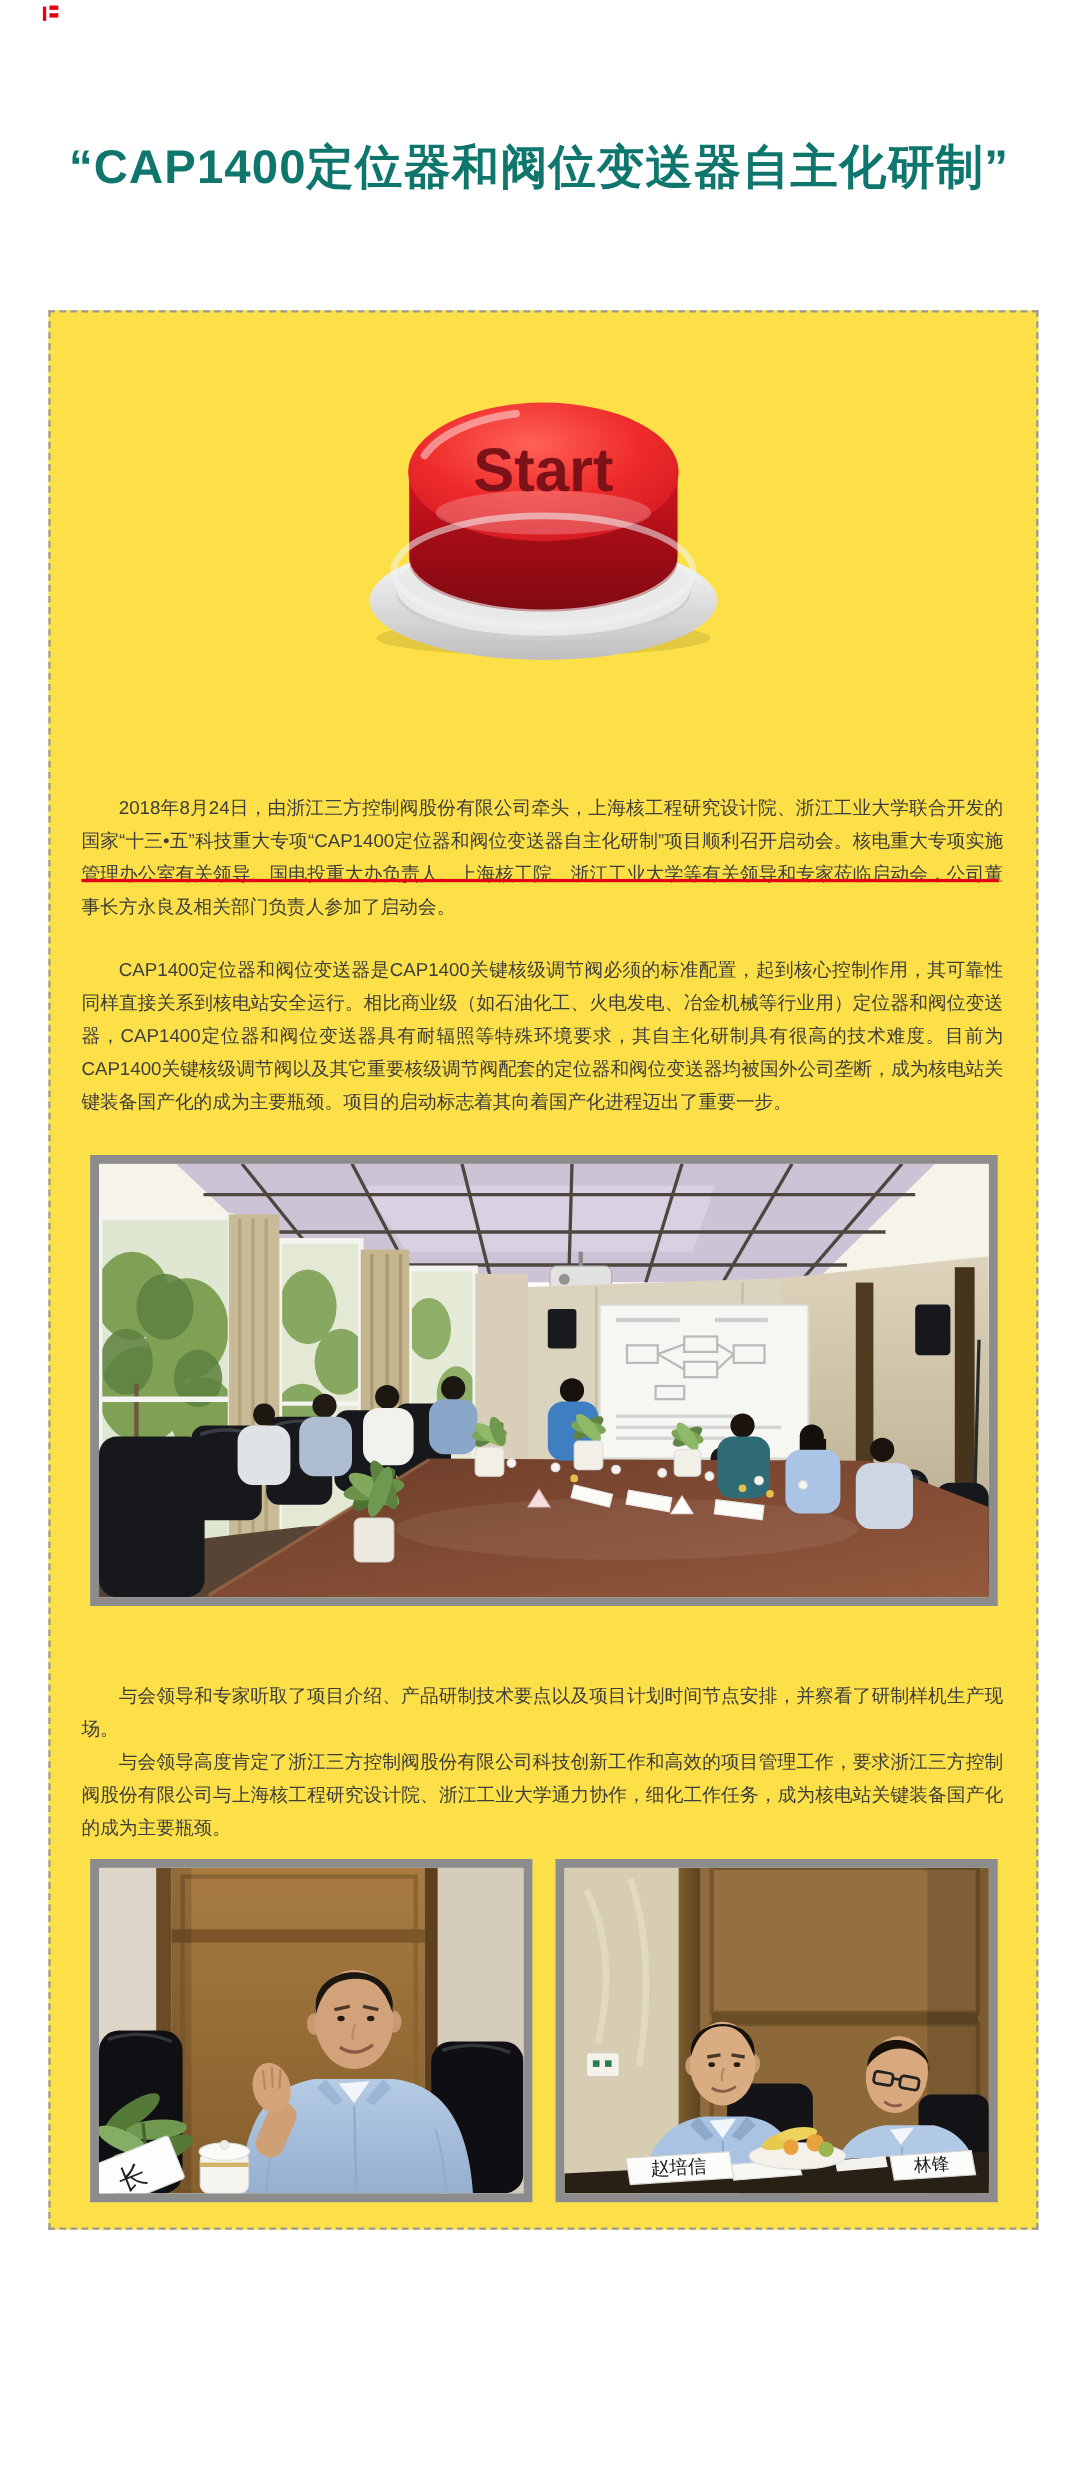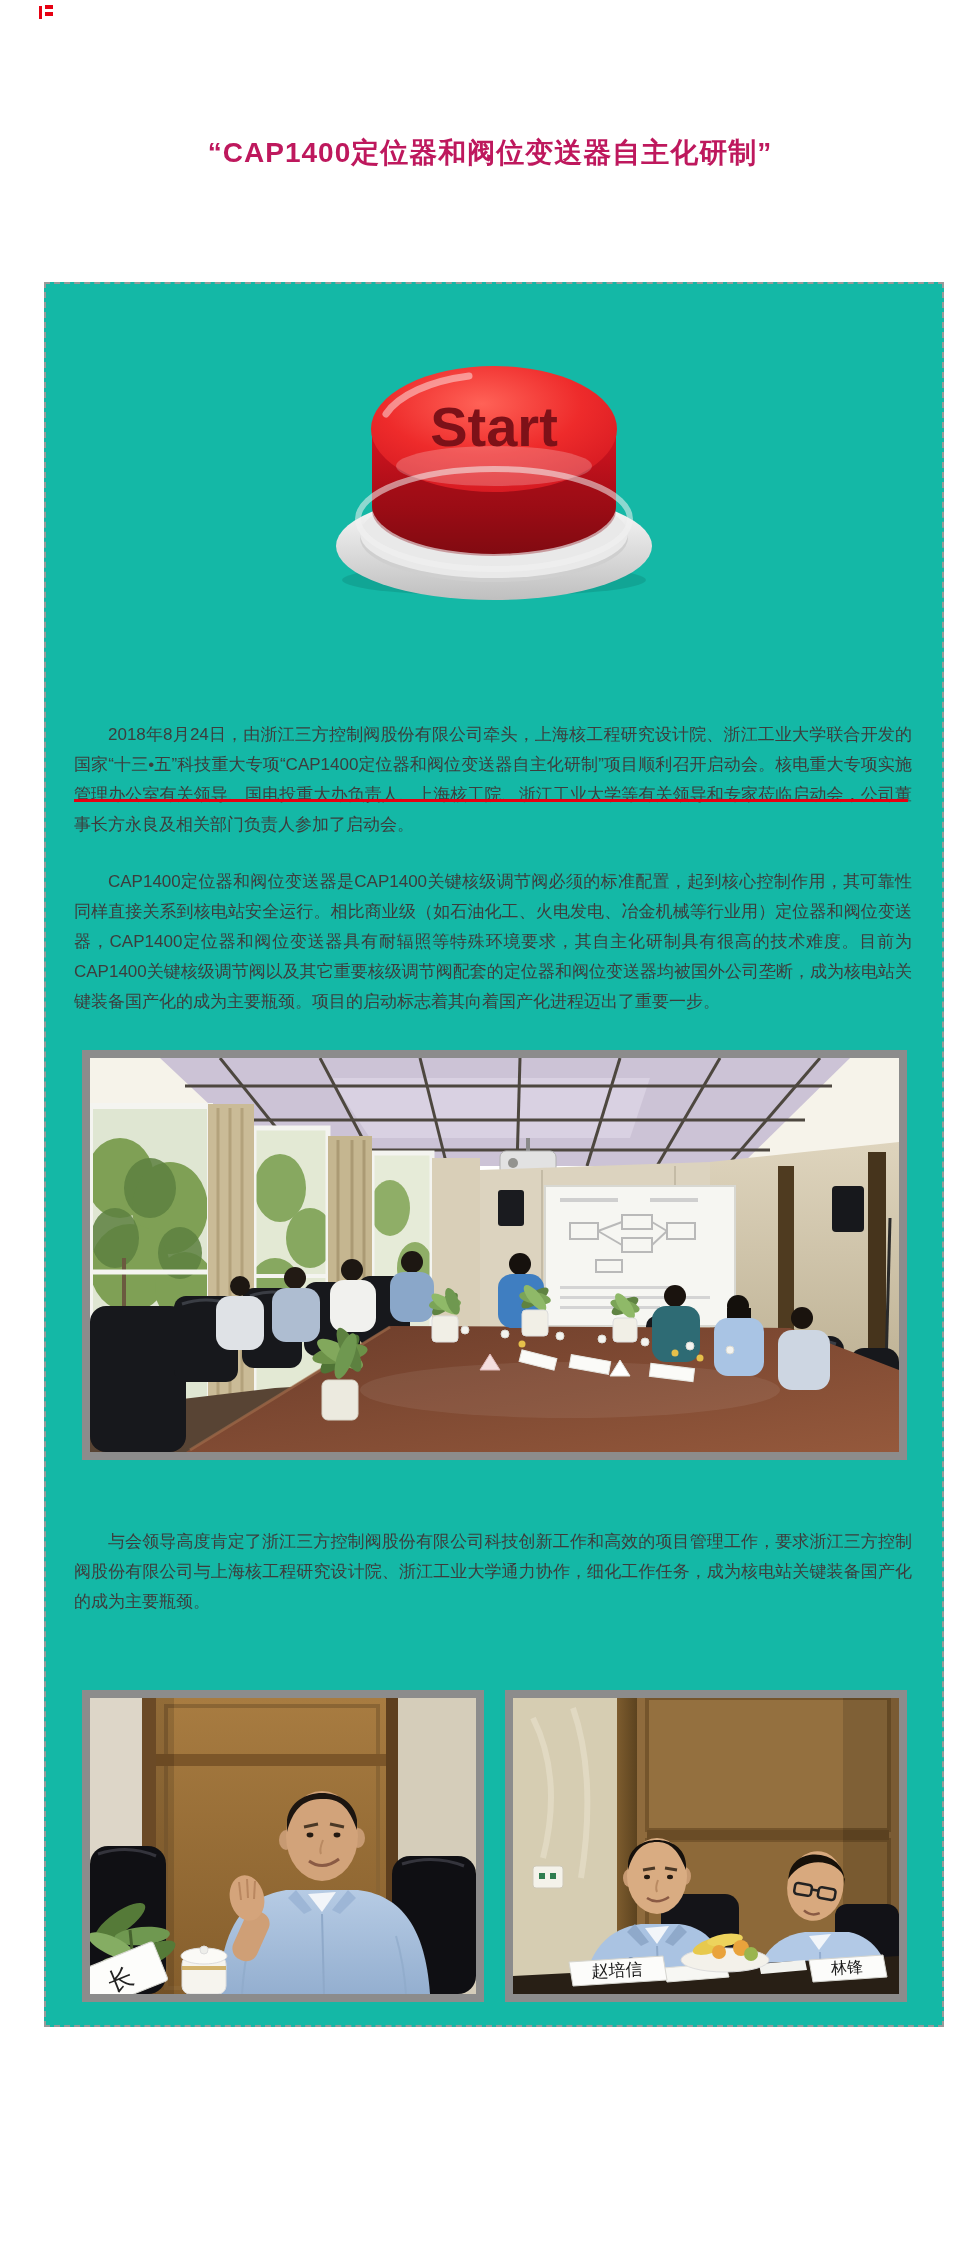--- a/index.html
+++ b/index.html
@@ -1,23 +1,23 @@
 <!DOCTYPE html>
 <html><head>
 <meta charset="utf-8">
 <style>
   html,body{margin:0;padding:0;}
   body{width:980px;height:2251px;background:#ffffff;position:relative;overflow:hidden;
        font-family:"Liberation Sans","DejaVu Sans",sans-serif;}
   .corner-mark{position:absolute;left:38px;top:4px;width:16px;height:18px;}
   .title{position:absolute;top:124px;left:0;width:980px;margin:0;text-align:center;
-         color:#be185d;font-size:28px;line-height:57px;font-weight:700;letter-spacing:1px;}
+         color:#0f766e;font-size:43px;line-height:57px;font-weight:700;letter-spacing:1px;}
   .title span{display:block;}
   .box{position:absolute;left:44px;top:282px;width:900px;height:1745px;
-       border:2px dashed #999999;box-sizing:border-box;background:#14b8a6;}
+       border:2px dashed #999999;box-sizing:border-box;background:#fde047;}
   .hero{position:absolute;top:30px;left:50%;transform:translateX(-50%);
         width:400px;height:300px;margin:0;}
   .para{position:absolute;margin:0;left:28px;width:838px;color:#3d3d3d;
         font-size:17px;line-height:30px;text-align:justify;text-indent:2em;}
   .p1{top:392px;margin-top:44px;}
   .redline{position:absolute;top:515px;left:28px;width:834px;height:3px;background:#e60012;}
   .p2{top:583px;}
   .photo{margin:0;box-sizing:border-box;border:8px solid #8c8c8c;background:#d8d1c0;overflow:hidden;}
   .photo svg{display:block;}
   .photo-big{position:absolute;top:766px;left:36px;width:825px;height:410px;}
@@ -292,20 +292,21 @@
             <rect x="560" y="308" width="44" height="13" transform="rotate(7 582 314)"></rect>
             <rect x="430" y="296" width="36" height="12" transform="rotate(14 448 302)"></rect>
           </g>
           <polygon points="390,312 400,296 410,312" fill="#f4dede" stroke="#e0b9b9"></polygon>
           <polygon points="520,318 530,302 540,318" fill="#ffffff" stroke="#e2e2dc"></polygon>
         </g>
       </svg>
     </figure>
 
     <div class="p34">
+      <p>与会领导和专家听取了项目介绍、产品研制技术要点以及项目计划时间节点安排，并察看了研制样机生产现场。</p>
       <p>与会领导高度肯定了浙江三方控制阀股份有限公司科技创新工作和高效的项目管理工作，要求浙江三方控制阀股份有限公司与上海核工程研究设计院、浙江工业大学通力协作，细化工作任务，成为核电站关键装备国产化的成为主要瓶颈。</p>
     </div>
 
     <div class="photo-row">
 
       <figure class="photo photo-small">
         <svg width="386" height="296" viewBox="0 0 386 296">
           <defs>
             <linearGradient id="doorG" x1="0" y1="0" x2="0" y2="1">
               <stop offset="0" stop-color="#a87c41"></stop>

